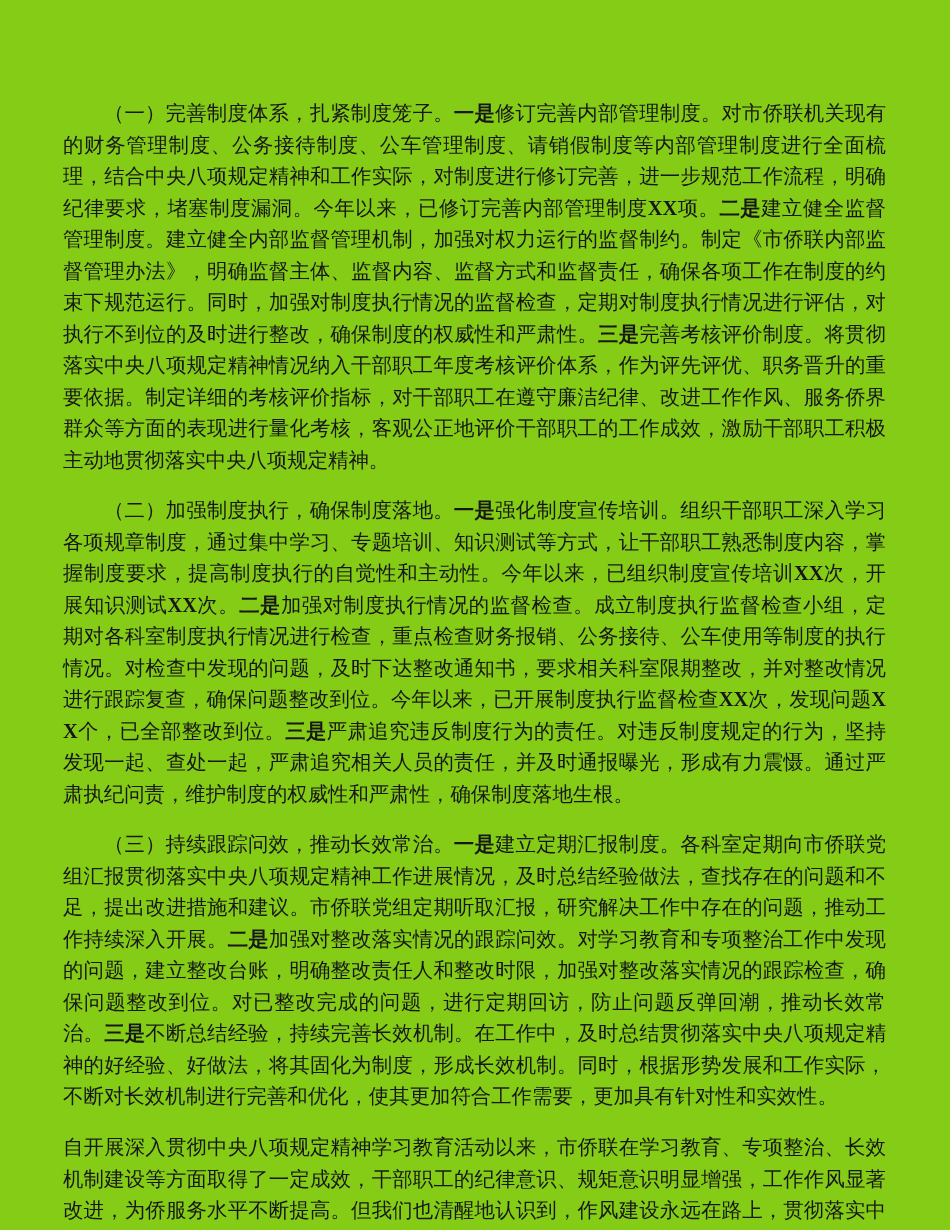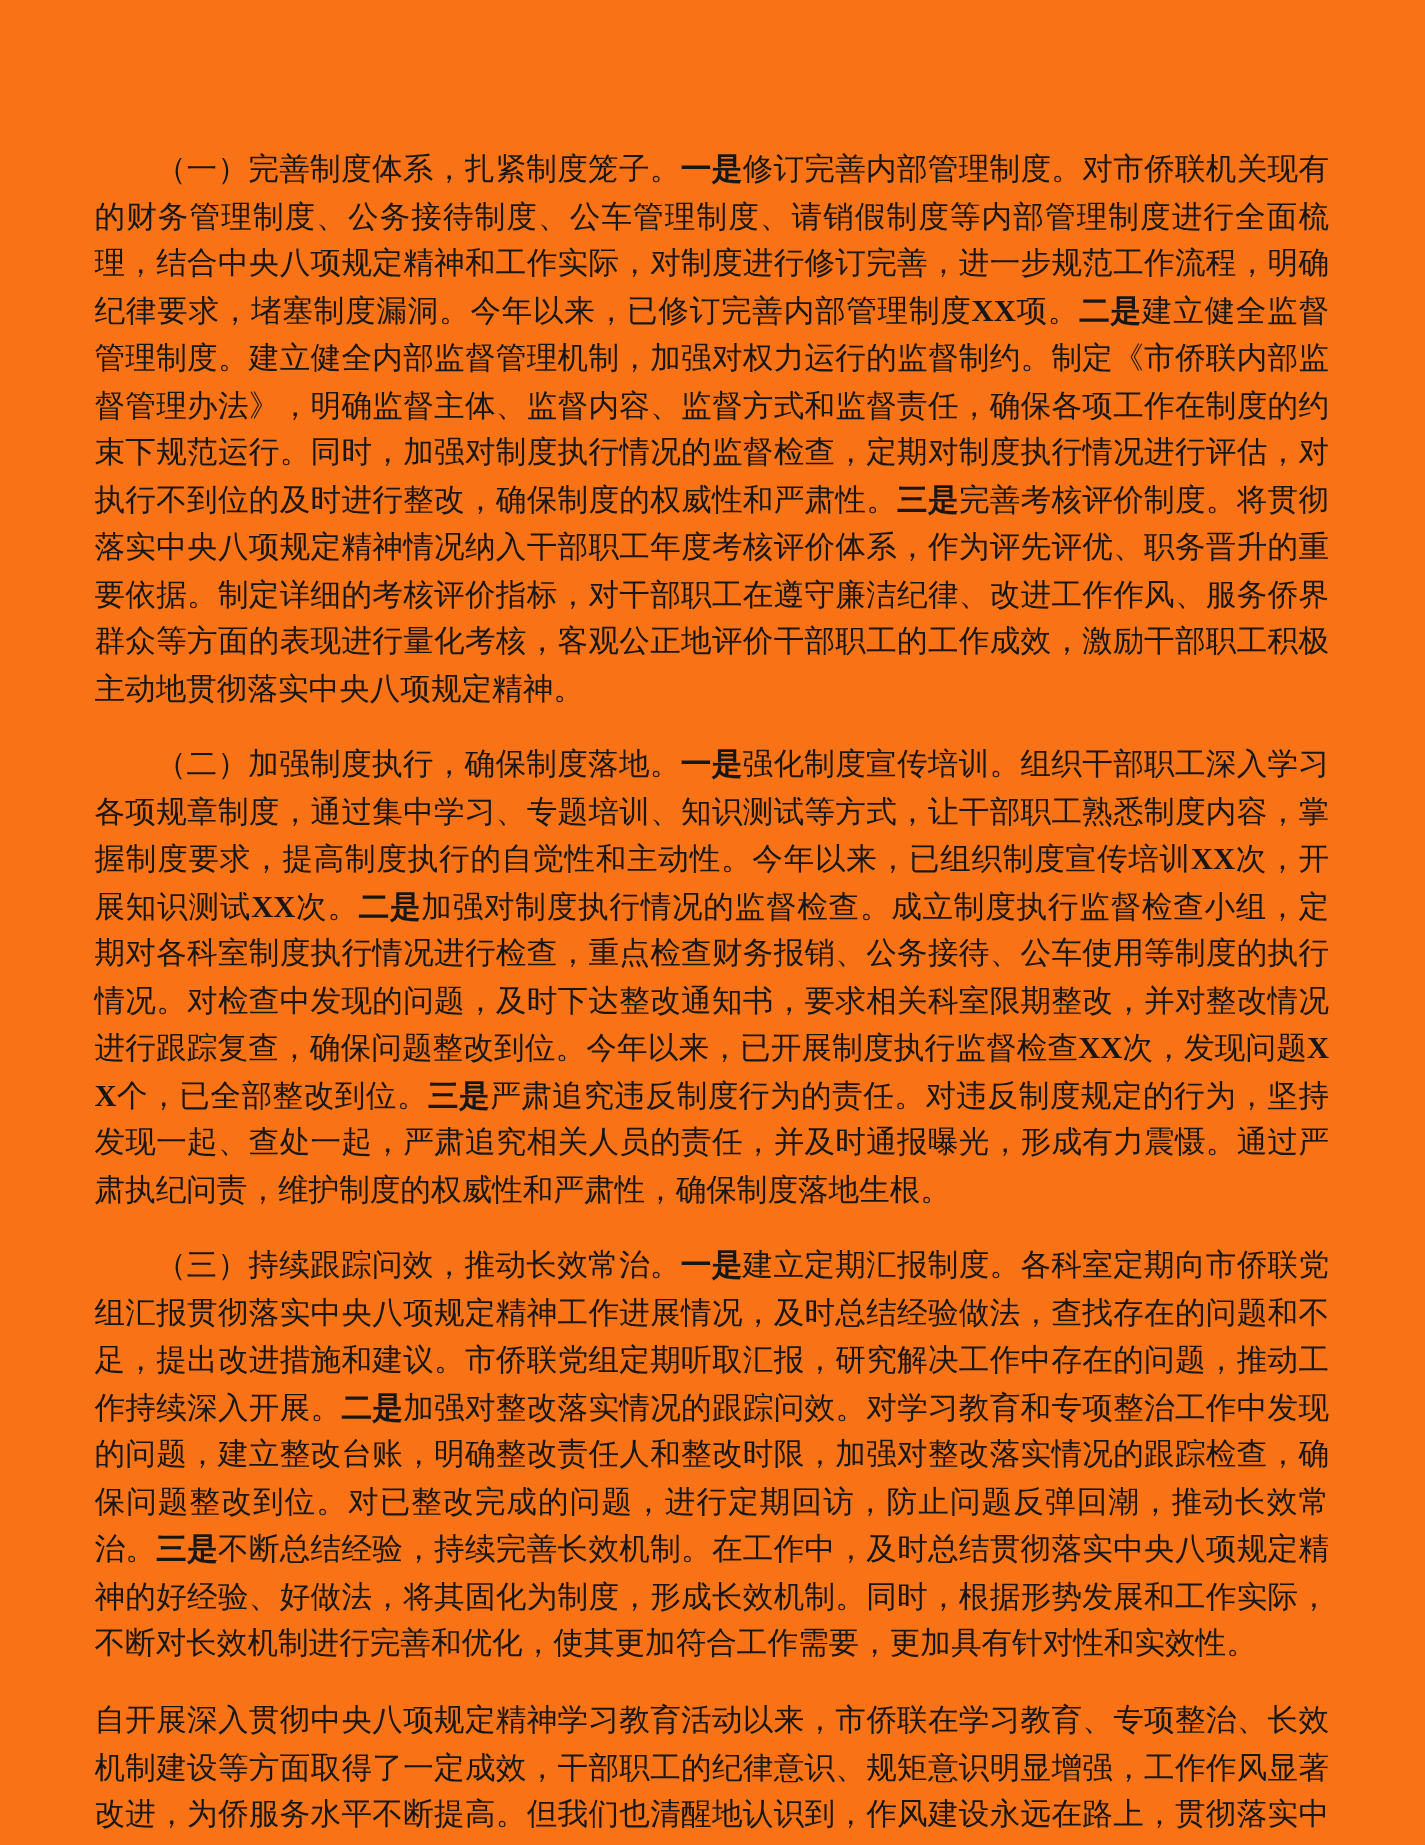--- a/index.html
+++ b/index.html
@@ -11,21 +11,21 @@
     width: 950px;
     height: 1230px;
     font-family: "Liberation Serif", "DejaVu Serif", serif;
     color: #1a1a1a;
     -webkit-font-smoothing: antialiased;
   }
   .page {
     position: relative;
     width: 950px;
     height: 1230px;
-    background: #f97316;
+    background: #84cc16;
     box-sizing: border-box;
     padding: 98px 64px 40px 63px;
   }
   .doc-body {
     width: 823px;
   }
   p.para {
     margin: 0 0 19px 0;
     font-size: 20.4px;
     line-height: 1.545;

